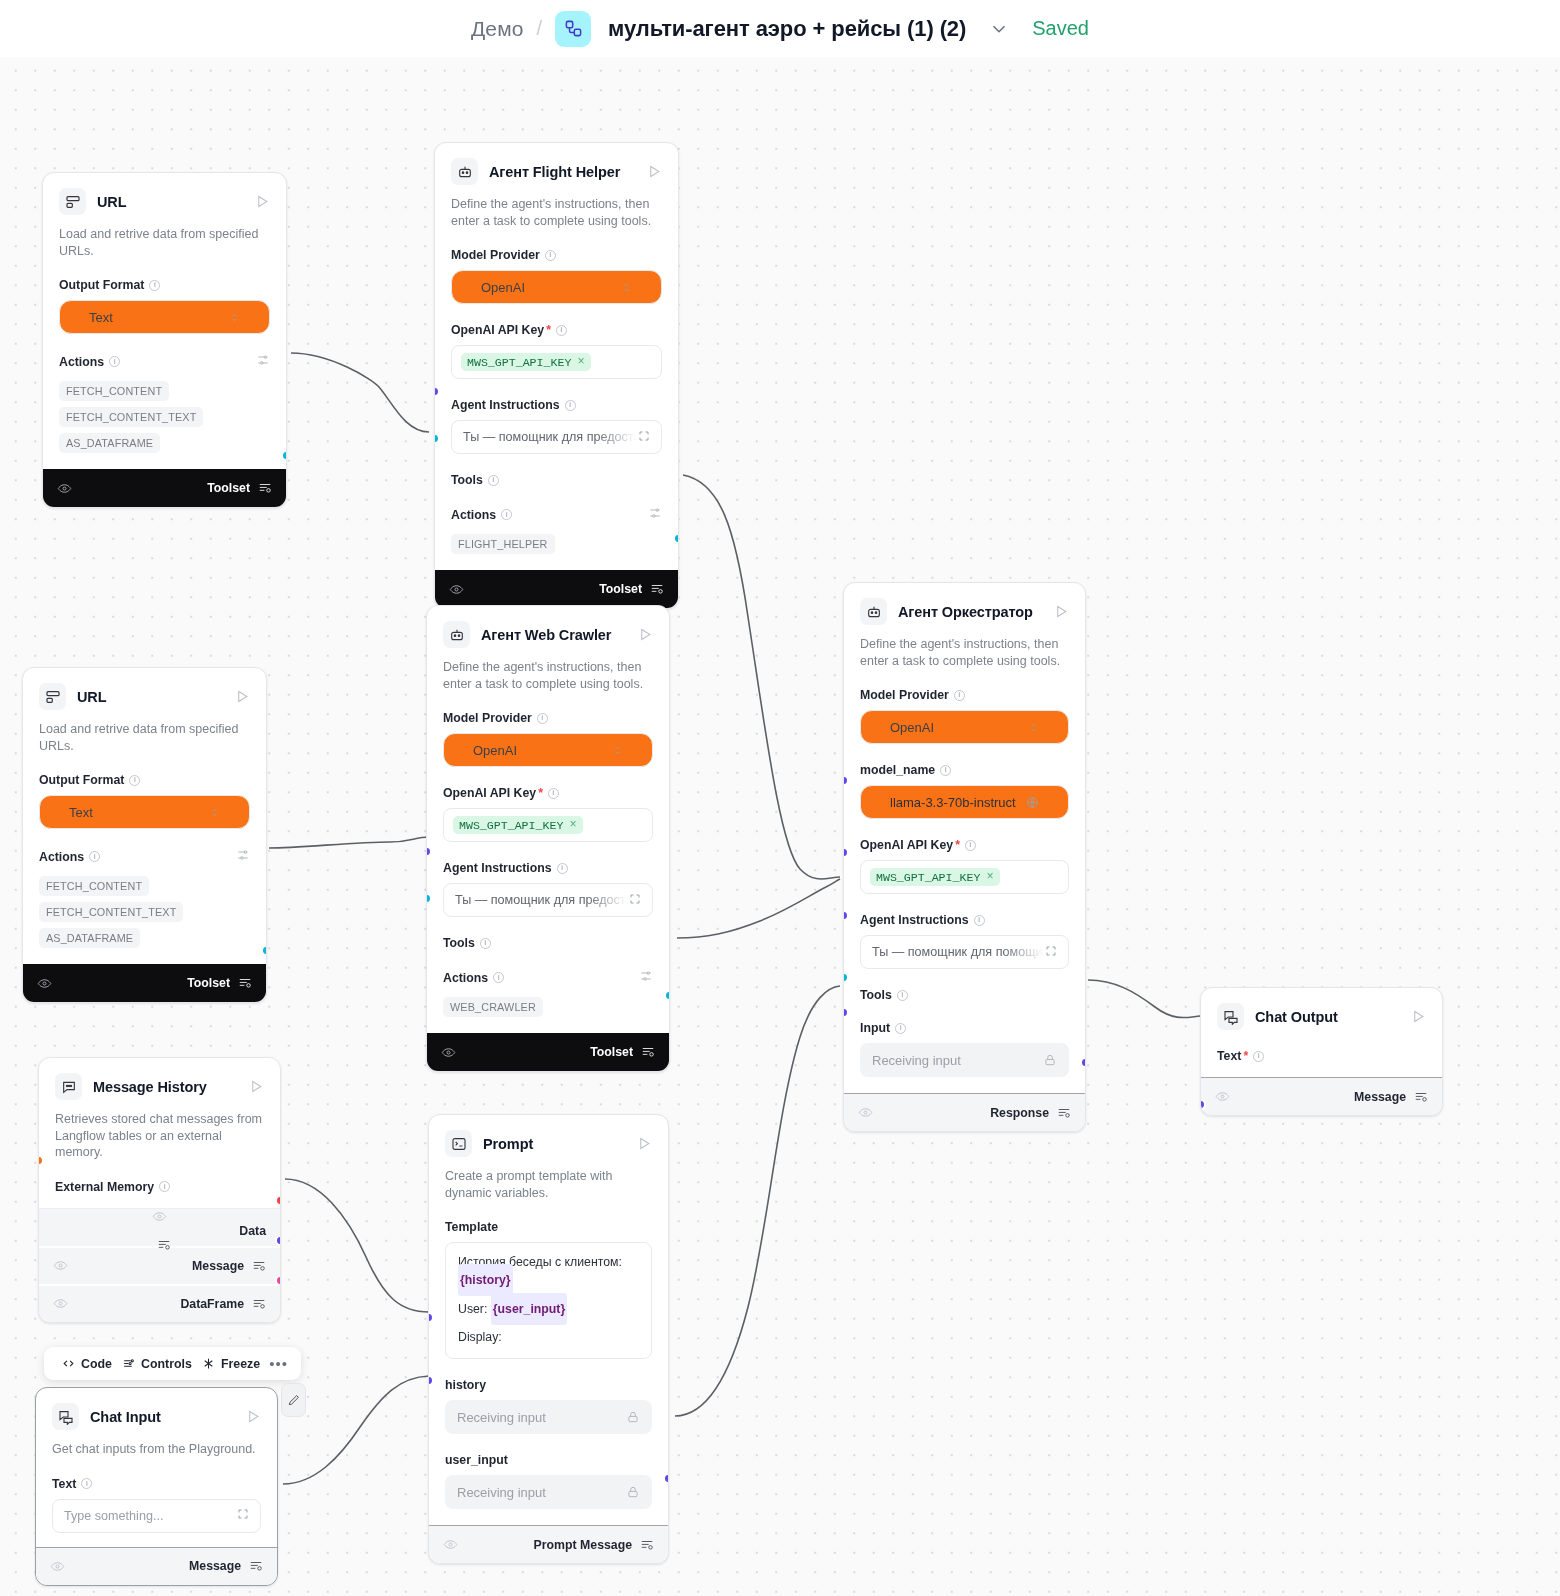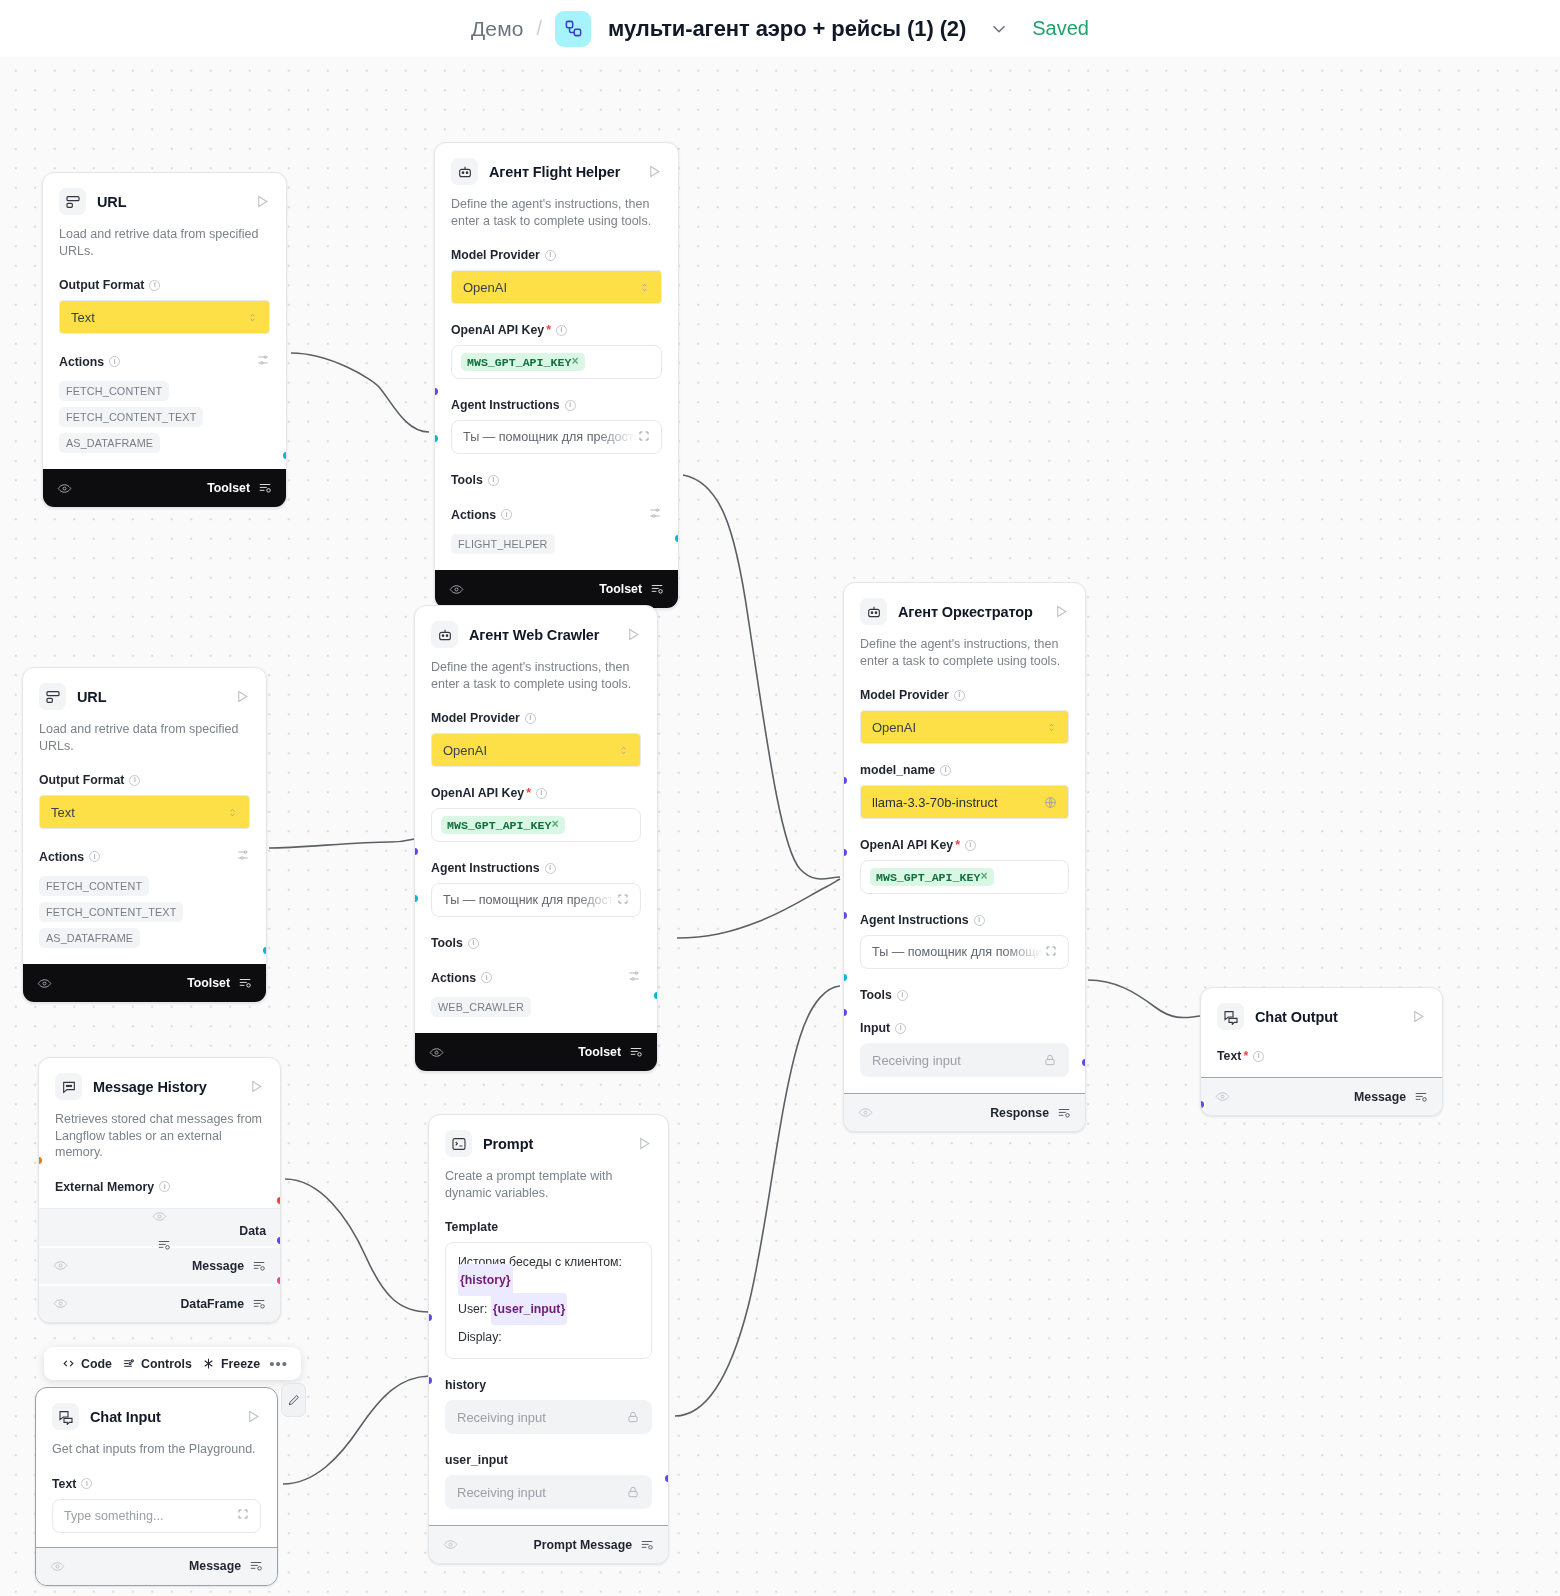--- a/index.html
+++ b/index.html
@@ -63,33 +63,33 @@
     font-size: 12.3px; font-weight: bold; color: #1f2430;
     margin-top: 19px; display: flex; align-items: center; gap: 5px;
   }
   .req { color: #ef4444; font-weight: bold; margin-left: -3px; }
   .info-i {
     width: 11px; height: 11px; border-radius: 50%; border: 1px solid #c3c7ce;
     font-size: 8px; color: #b6bac1; display: inline-flex; align-items: center;
     justify-content: center; line-height: 1; flex: none;
   }
   .fld-select {
-    margin-top: 8px; height: 34px; border: 1px solid #e7e9ec; border-radius: 4px;
-    display: flex; align-items: center; padding: 0 11px;
-    font-size: 13px; color: #3a3f49; background: #fde047;
+    margin-top: 8px; height: 34px; border: 1px solid #e7e9ec; border-radius: 12px;
+    display: flex; align-items: center; padding: 0 29px;
+    font-size: 13px; color: #3a3f49; background: #f97316;
   }
   .fld-select .val { flex: 1; }
   .fld-box {
     margin-top: 8px; min-height: 34px; border: 1px solid #e7e9ec; border-radius: 8px;
     display: flex; align-items: center; padding: 6px 9px; background: #fff;
   }
   .chip-key {
     background: #d9f7e4; color: #12703f; border-radius: 5px;
     font-family: "Liberation Mono", monospace; font-size: 11.6px;
-    padding: 2px 6px; display: inline-flex; align-items: center;  font-weight: bold;
+    padding: 2px 6px; display: inline-flex; align-items: center; gap: 6px;
   }
   .chip-key .x { color: #5aa87c; font-size: 12px; }
   .fld-text {
     margin-top: 8px; height: 34px; border: 1px solid #e7e9ec; border-radius: 8px;
     display: flex; align-items: center; padding: 0 11px; background: #fff;
     font-size: 12.6px; color: #60656e; overflow: hidden; white-space: nowrap;
   }
   .fld-text .t { flex: 1; overflow: hidden; text-overflow: clip;
     -webkit-mask-image: linear-gradient(90deg,#000 76%,transparent 99%);
     mask-image: linear-gradient(90deg,#000 76%,transparent 99%); }
@@ -504,21 +504,21 @@
       <span class="grid-ico">
         <svg width="14" height="14" viewBox="0 0 24 24" fill="none" stroke="#ffffff" stroke-width="1.7">
             <path d="M3 6h18M3 11h12M3 16h8"></path>
             <circle cx="18" cy="16" r="3"></circle>
           </svg>
       </span>
     </div>
     <div class="port p-cyan" style="right:-6px; top:277px;"></div>
   </div>
 
-  <div class="node rounded-all" style="left:414px; top:548px; width:244px;">
+  <div class="node rounded-all" style="left:426px; top:548px; width:244px;">
     <div class="node-head">
       <span class="node-ico">
         <svg width="16" height="16" viewBox="0 0 24 24" fill="none" stroke="#32373f" stroke-width="1.7">
           <rect x="4" y="8" width="16" height="11" rx="3"></rect>
             <path d="M12 4v4"></path>
             <circle cx="9" cy="13" r="1.1" fill="#32373f"></circle>
             <circle cx="15" cy="13" r="1.1" fill="#32373f"></circle>
         </svg>
       </span>
       <span class="node-title">Агент Web Crawler</span>

